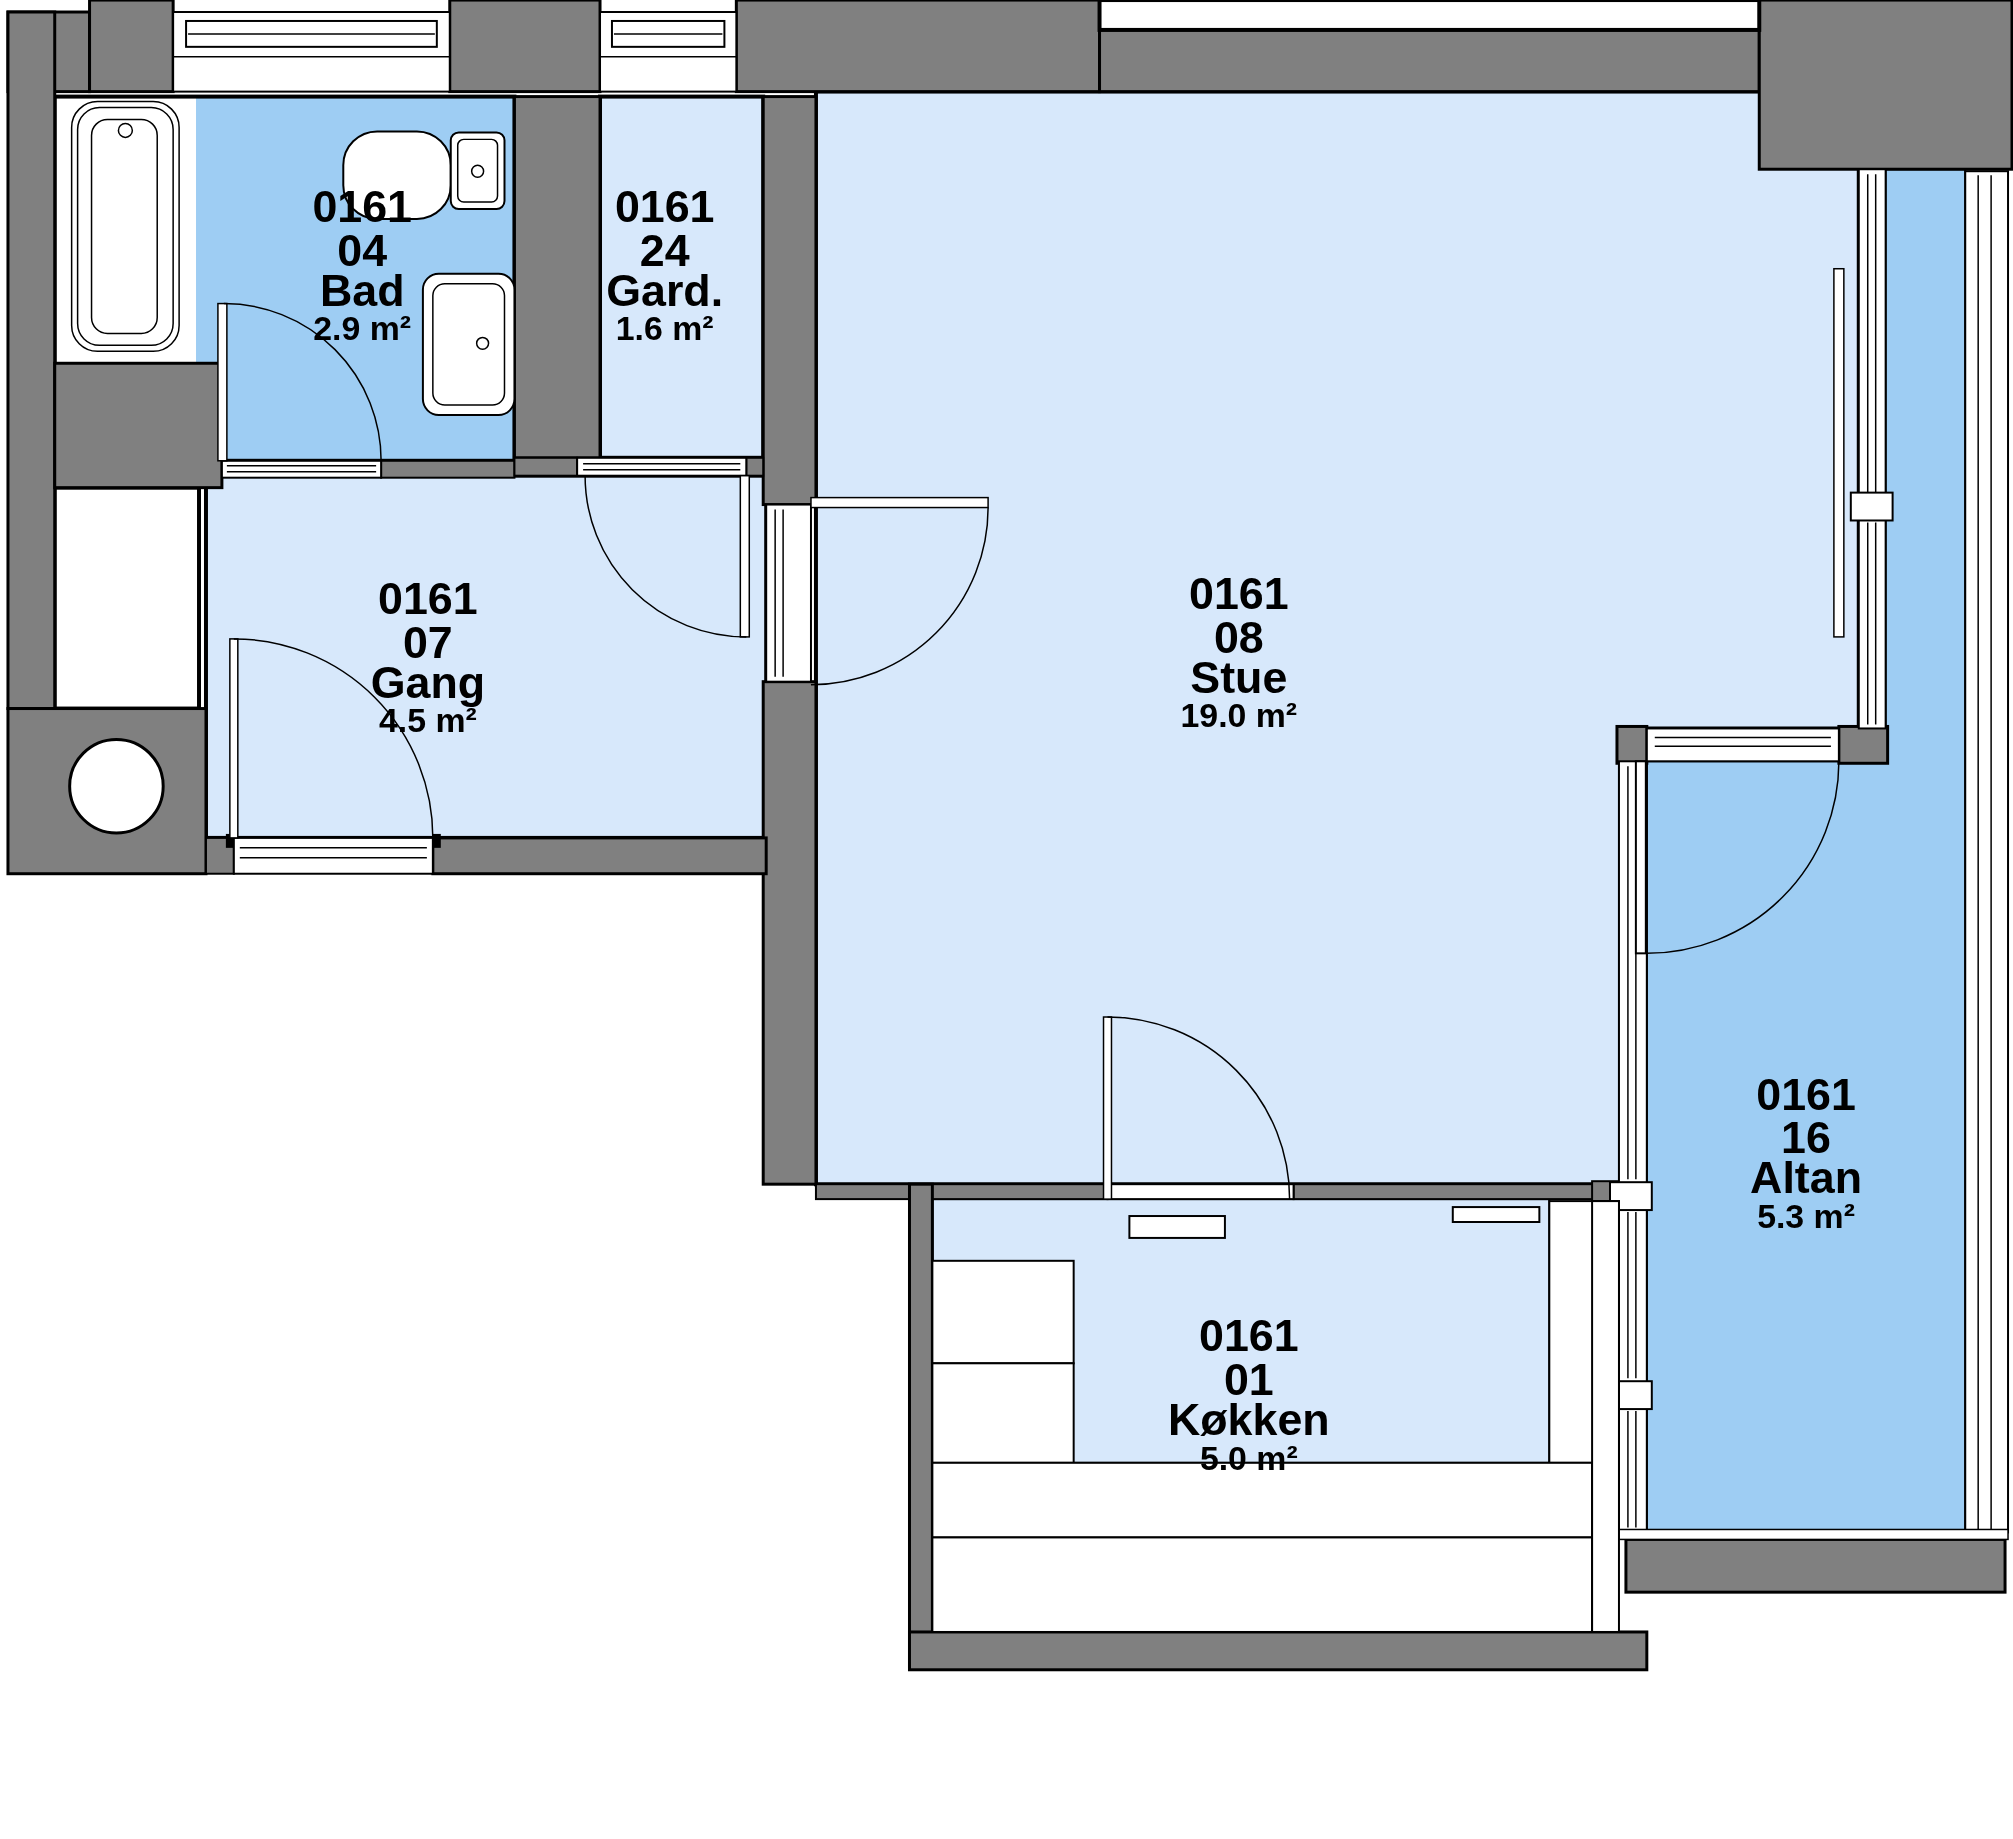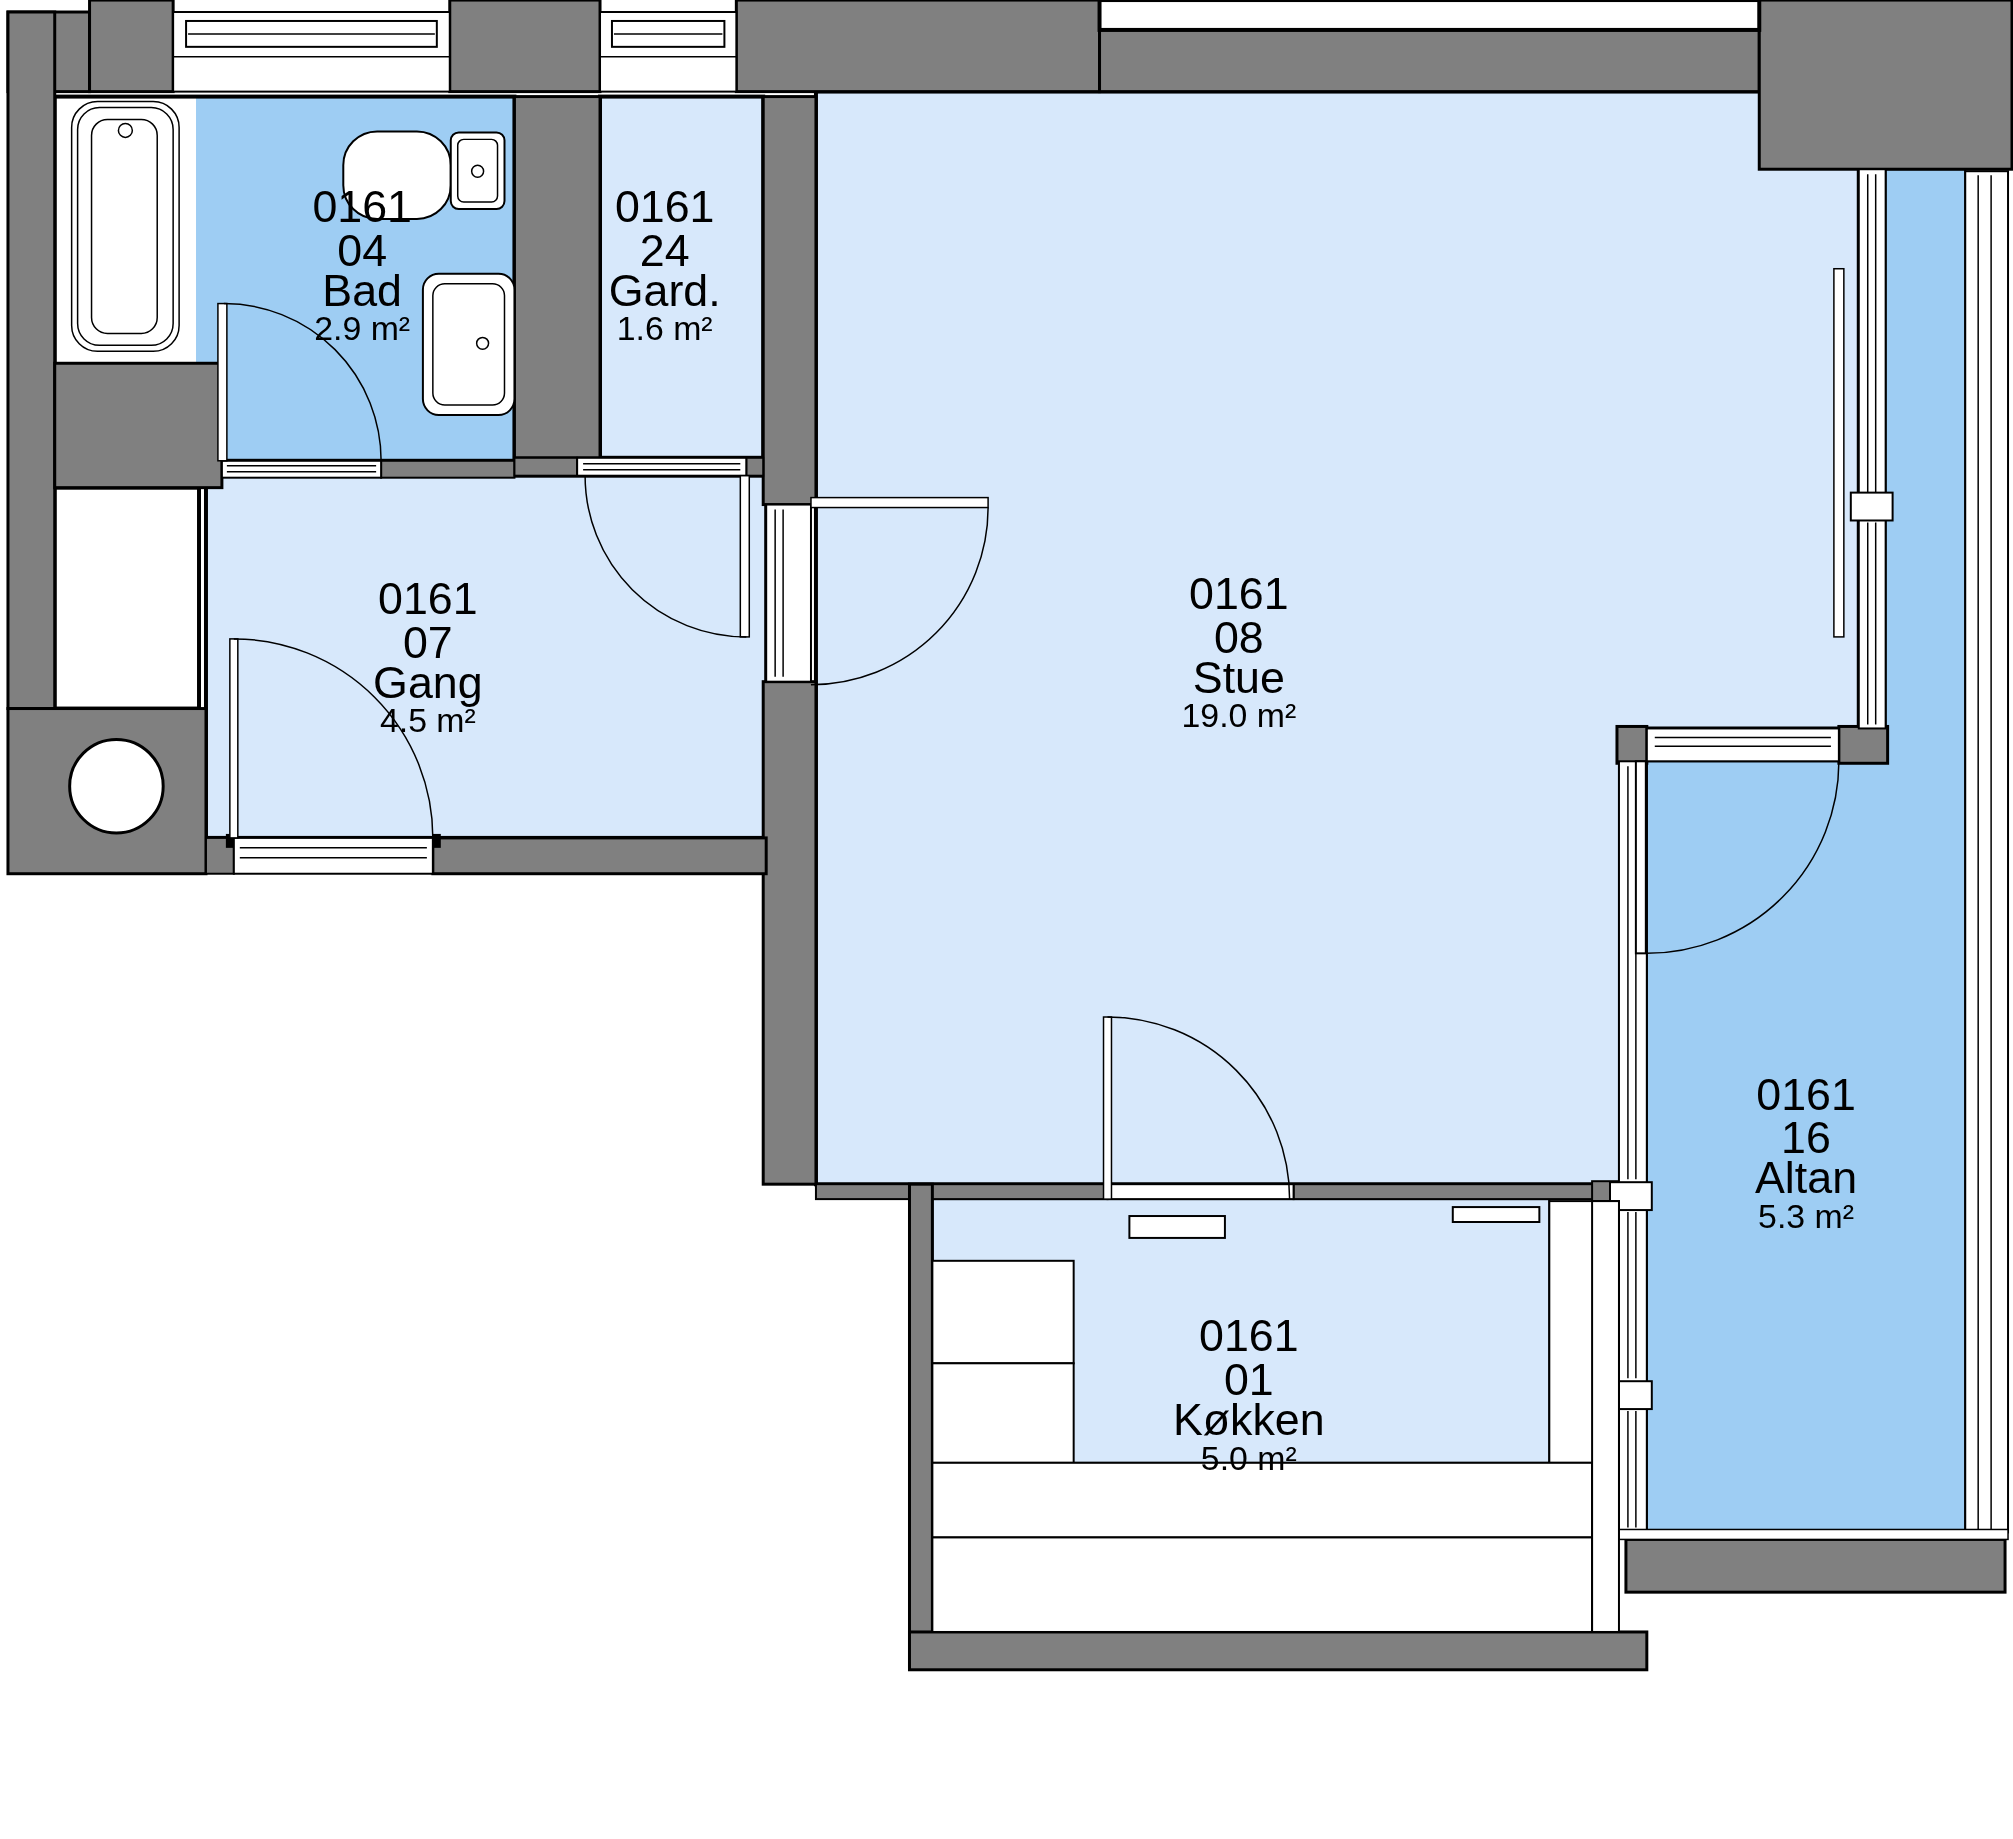--- a/index.html
+++ b/index.html
@@ -1,16 +1,16 @@
 <!DOCTYPE html>
 <html><head>
 <meta charset="utf-8">
 <style>
   html,body{margin:0;padding:0;background:#ffffff;}
-  .canvas{position:relative;width:1655px;height:1840px;background:#ffffff;font-family:"Liberation Sans",sans-serif;}
+  .canvas{position:relative;width:1655px;height:1840px;background:#ffffff;font-family:"Liberation Sans",sans-serif;font-weight:bold;}
   svg{display:block;width:2014px;height:1840px;}
   .wall{fill:#808080;stroke:#000000;stroke-width:3;}
   .wall-thin{fill:#808080;stroke:#000000;stroke-width:2;}
   .room-light{fill:#D7E8FB;}
   .room-medium{fill:#9ECDF3;}
   .outline{fill:none;stroke:#000000;stroke-width:4;}
   .outline2{fill:none;stroke:#000000;stroke-width:2;}
   .fix{fill:#ffffff;stroke:#000000;stroke-width:2;}
   .fix1{fill:#ffffff;stroke:#000000;stroke-width:1.5;}
   .thr{fill:#ffffff;stroke:#000000;stroke-width:2;}

